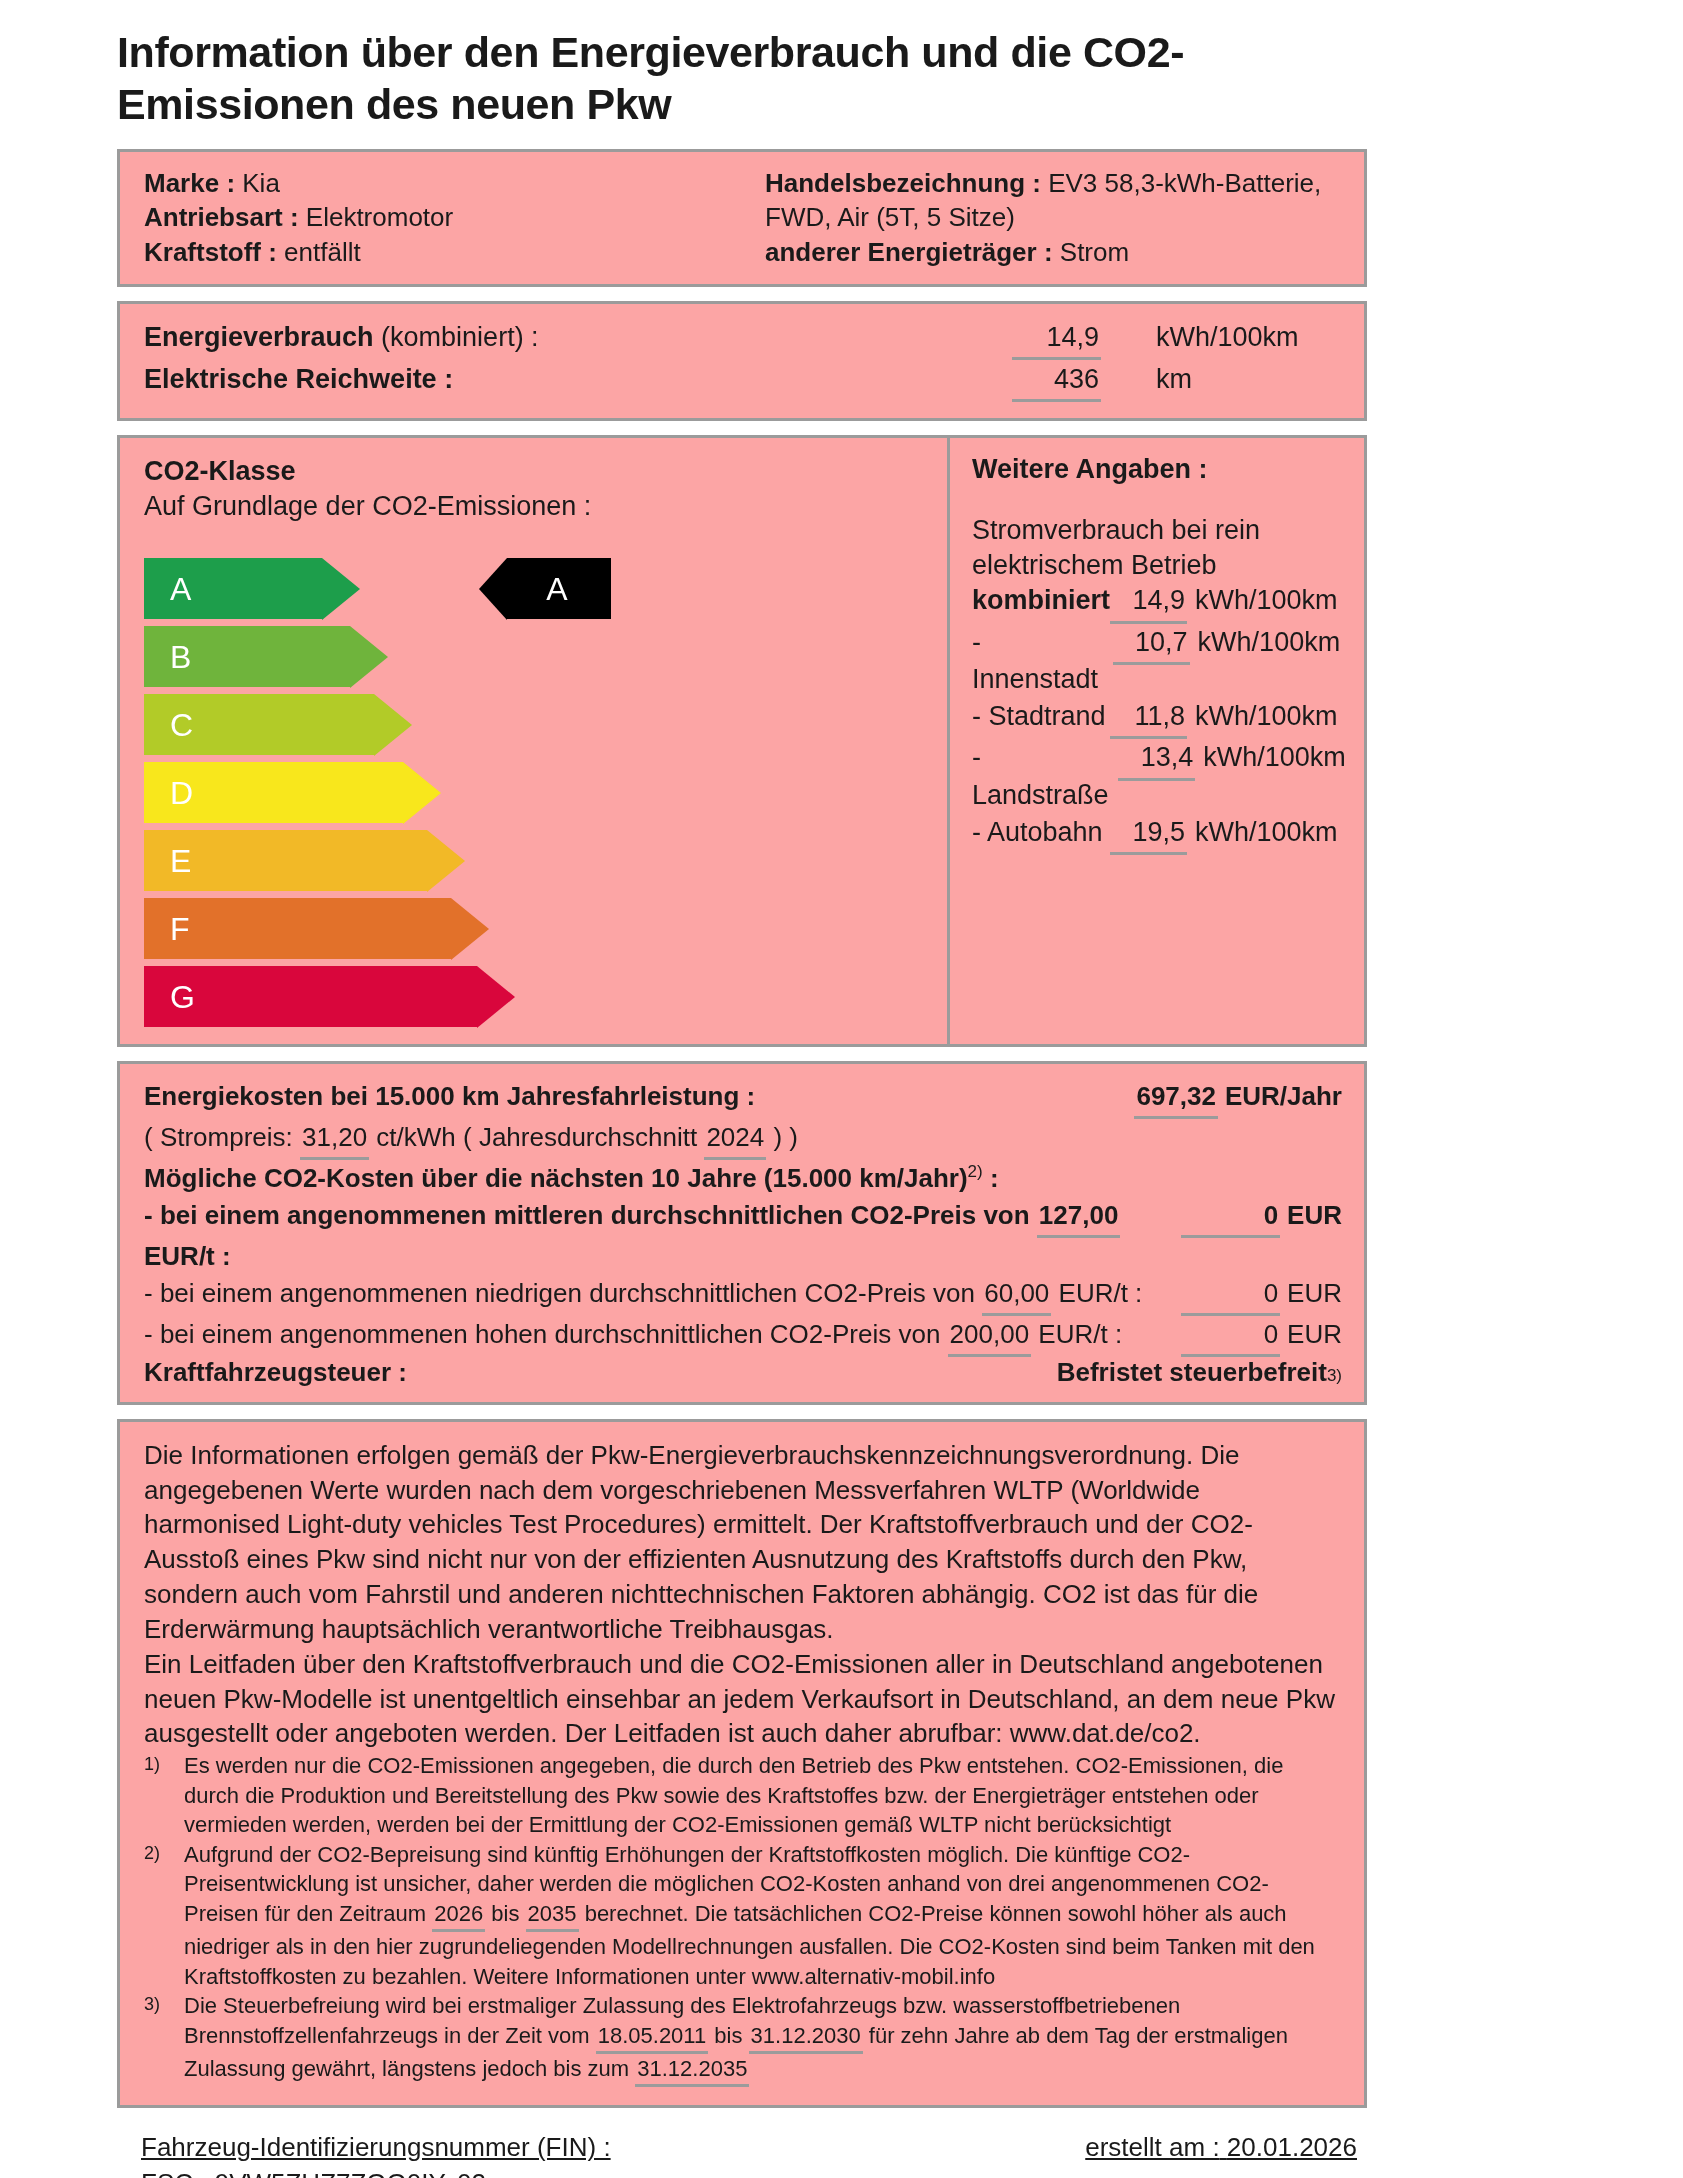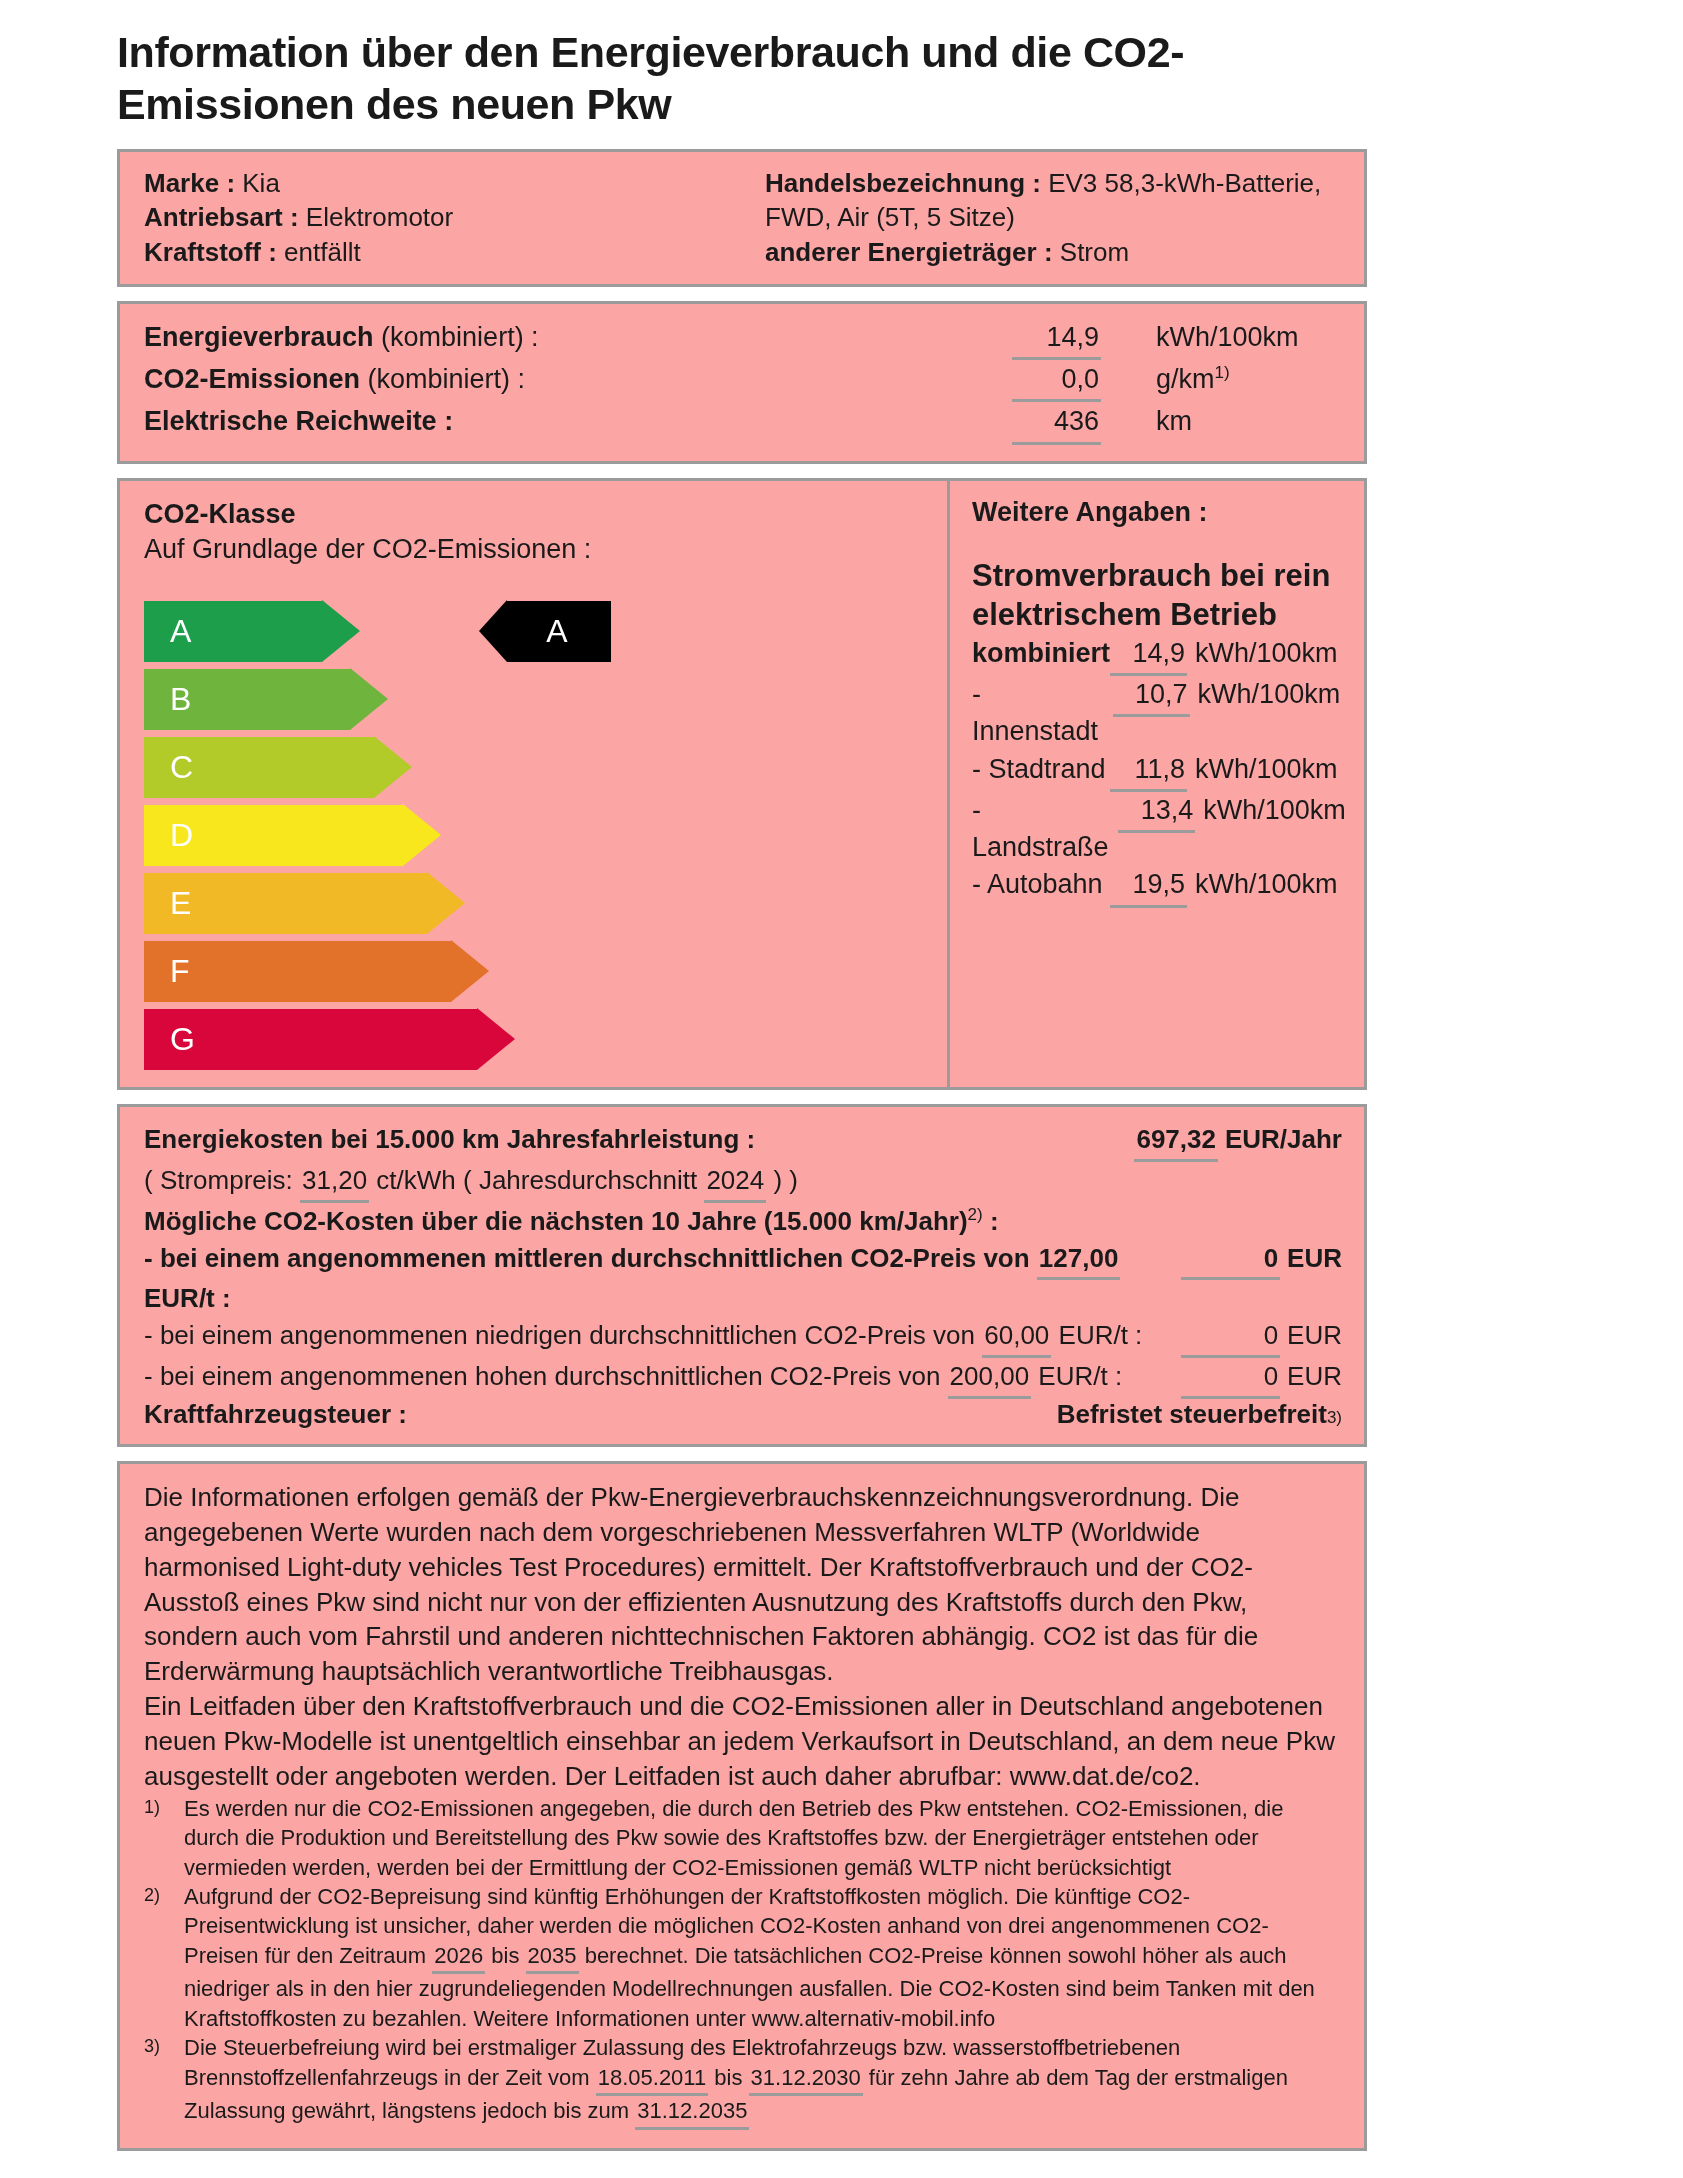--- a/index.html
+++ b/index.html
@@ -150,21 +150,21 @@
     display: flex;
     align-items: center;
     justify-content: center;
     box-sizing: border-box;
     padding-right: 4px;
   }
   .marker-letter { color: #ffffff; font-size: 32px; line-height: 1; }
 
   
   .wa-title { font-size: 27px; font-weight: bold; margin-bottom: 28px; }
-  .wa-head  { font-size: 31px; font-weight: bold; line-height: 1.28; }
+  .wa-head  { font-size: 27px; font-weight: normal; line-height: 1.28; }
   .wrow {
     display: flex;
     align-items: baseline;
     font-size: 27px;
     line-height: 1.38;
   }
   .wrow .wkey { flex: 1 1 auto; }
   .wrow .wkey.bold { font-weight: bold; }
   .wval {
     display: inline-block;
@@ -262,25 +262,20 @@
 
   <div class="box">
     <div class="consum">
 
       <div class="crow">
         <span class="ckey"><span>Energieverbrauch</span><span class="light"> (kombiniert)  :</span></span>
         <span class="cval">14,9</span>
         <span class="cunit">kWh/100km</span>
       </div>
 
-      <div class="crow">
-        <span class="ckey"><span>CO2-Emissionen</span><span class="light"> (kombiniert)  :</span></span>
-        <span class="cval">0,0</span>
-        <span class="cunit"><span>g/km</span><sup class="fn">1)</sup></span>
-      </div>
 
       <div class="crow">
         <span class="ckey"><span>Elektrische Reichweite  :</span><span class="light"></span></span>
         <span class="cval">436</span>
         <span class="cunit">km</span>
       </div>
 
     </div>
   </div>
 

